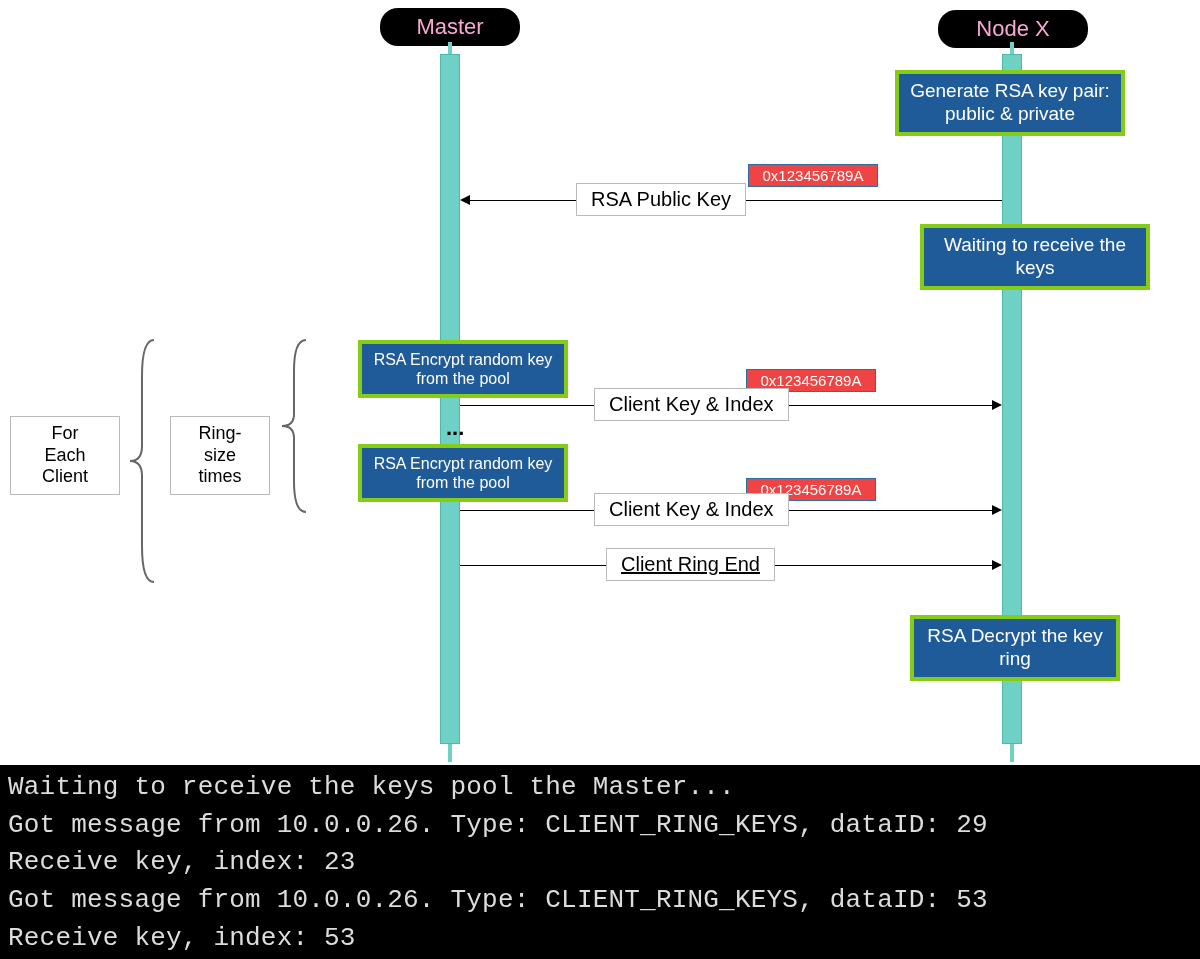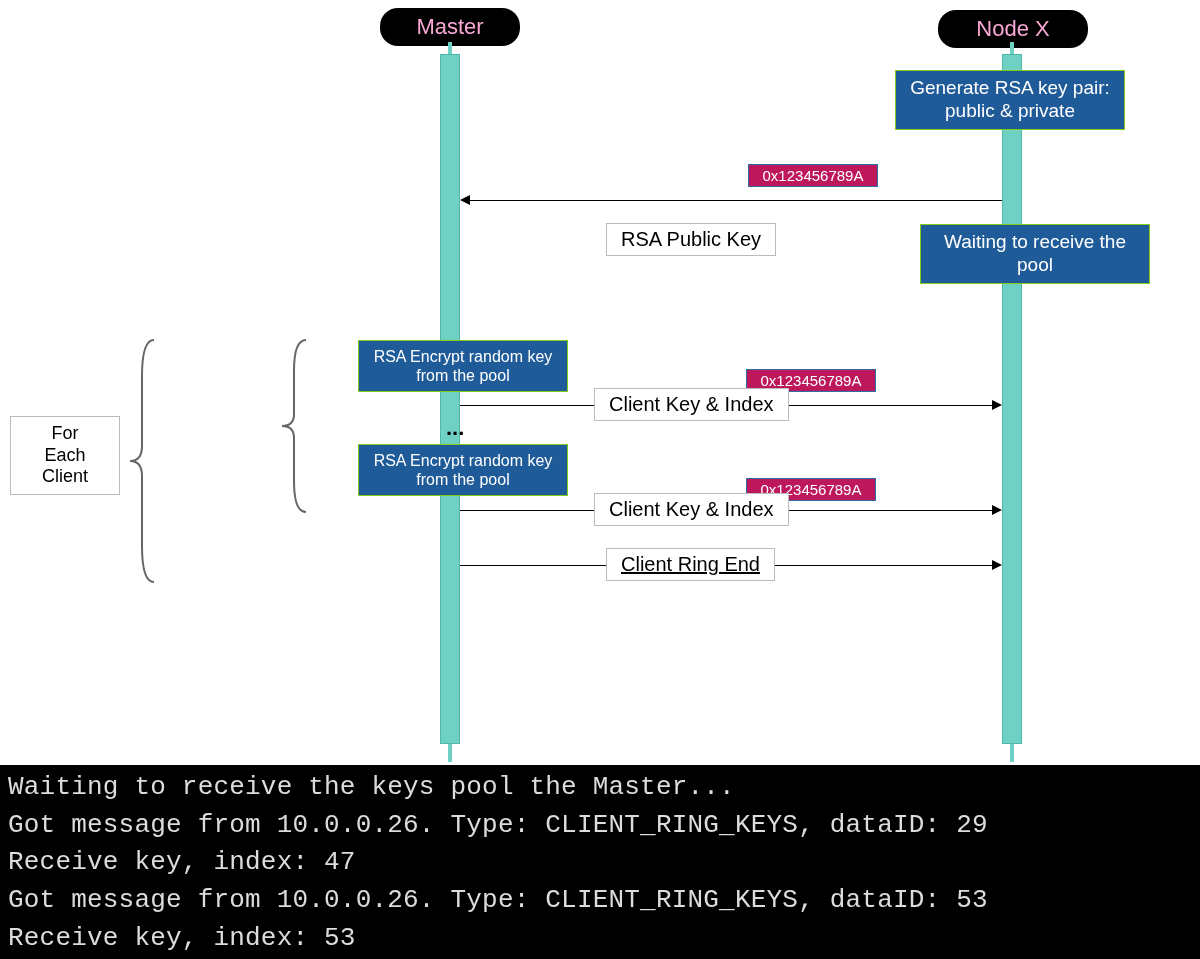--- a/index.html
+++ b/index.html
@@ -35,26 +35,26 @@
     width: 4px;
     background: #6fd1c3;
   }
   .box-blue {
     position: absolute;
     background: #1f5a99;
     color: #fff;
     font-size: 19px;
     text-align: center;
     padding: 6px 8px;
-    border: 1px solid #84cc16;
+    border: 4px solid #84cc16;
     line-height: 1.2;
   }
   .box-lightblue {
     position: absolute;
-    background: #be185d;
+    background: #ef4444;
     color: #fff;
     font-size: 15px;
     text-align: center;
     padding: 2px 3px;
     border: 1px solid #2c6fa6;
   }
   .box-white {
     position: absolute;
     background: #fff;
     border: 1px solid #bbb;
@@ -132,23 +132,23 @@
   <div class="lifeline-stem" style="left:1010px; top:42px; height:12px;"></div>
   <div class="lifeline-bar" style="left:1002px; top:54px; height:690px;"></div>
   <div class="lifeline-stem" style="left:1010px; top:744px; height:18px;"></div>
 
   <div class="box-blue" style="left:895px; top:70px; width:230px;">Generate RSA key pair: public &amp; private</div>
 
   <div class="box-lightblue" style="left:748px; top:164px; width:130px;">0x123456789A</div>
 
   <div class="arrow-line" style="left:470px; top:200px; width:532px;"></div>
   <div class="arrow-head-l" style="left:460px; top:195px;"></div>
-  <div class="box-white" style="left:606px; top:183px;margin-top:40px;">RSA Public Key</div>
+  <div class="box-white" style="left:576px; top:183px;">RSA Public Key</div>
 
-  <div class="box-blue" style="left:920px; top:224px; width:230px;">Waiting to receive the pool</div>
+  <div class="box-blue" style="left:920px; top:224px; width:230px;">Waiting to receive the keys</div>
 
   <div class="box-blue" style="left:358px; top:340px; width:210px; font-size:16px;">RSA Encrypt random key from the pool</div>
 
   <div class="box-lightblue" style="left:746px; top:369px; width:130px;">0x123456789A</div>
 
   <div class="arrow-line" style="left:460px; top:405px; width:532px;"></div>
   <div class="arrow-head-r" style="left:992px; top:400px;"></div>
   <div class="box-white" style="left:594px; top:388px;">Client Key &amp; Index</div>
 
   <div class="dots" style="left:446px; top:415px;">...</div>
@@ -158,35 +158,37 @@
   <div class="box-lightblue" style="left:746px; top:478px; width:130px;">0x123456789A</div>
 
   <div class="arrow-line" style="left:460px; top:510px; width:532px;"></div>
   <div class="arrow-head-r" style="left:992px; top:505px;"></div>
   <div class="box-white" style="left:594px; top:493px;">Client Key &amp; Index</div>
 
   <div class="arrow-line" style="left:460px; top:565px; width:532px;"></div>
   <div class="arrow-head-r" style="left:992px; top:560px;"></div>
   <div class="box-white" style="left:606px; top:548px;text-decoration:underline;">Client Ring End</div>
 
+  <div class="box-blue" style="left:910px; top:615px; width:210px;">RSA Decrypt the key ring</div>
 
   <div class="note-white" style="left:10px; top:416px; width:110px;">For Each Client</div>
+  <div class="note-white" style="left:170px; top:416px; width:100px;">Ring-size times</div>
 
   <div class="brace" style="left:126px; top:336px; height:250px;">
     <svg viewBox="0 0 30 250" preserveAspectRatio="none">
       <path d="M28 4 Q16 4 16 40 L16 110 Q16 125 4 125 Q16 125 16 140 L16 210 Q16 246 28 246" fill="none" stroke="#666" stroke-width="2"></path>
     </svg>
   </div>
 
   <div class="brace" style="left:278px; top:336px; height:180px;">
     <svg viewBox="0 0 30 180" preserveAspectRatio="none">
       <path d="M28 4 Q16 4 16 35 L16 78 Q16 90 4 90 Q16 90 16 102 L16 145 Q16 176 28 176" fill="none" stroke="#666" stroke-width="2"></path>
     </svg>
   </div>
 
 </div>
 
 <div class="terminal"><span>Waiting to receive the keys pool the Master...</span>
 <span>Got message from 10.0.0.26. Type: CLIENT_RING_KEYS, dataID: 29</span>
-<span>Receive key, index: 47</span>
+<span>Receive key, index: 23</span>
 <span>Got message from 10.0.0.26. Type: CLIENT_RING_KEYS, dataID: 53</span>
 <span>Receive key, index: 53</span>
 </div>
 
 </body></html>

